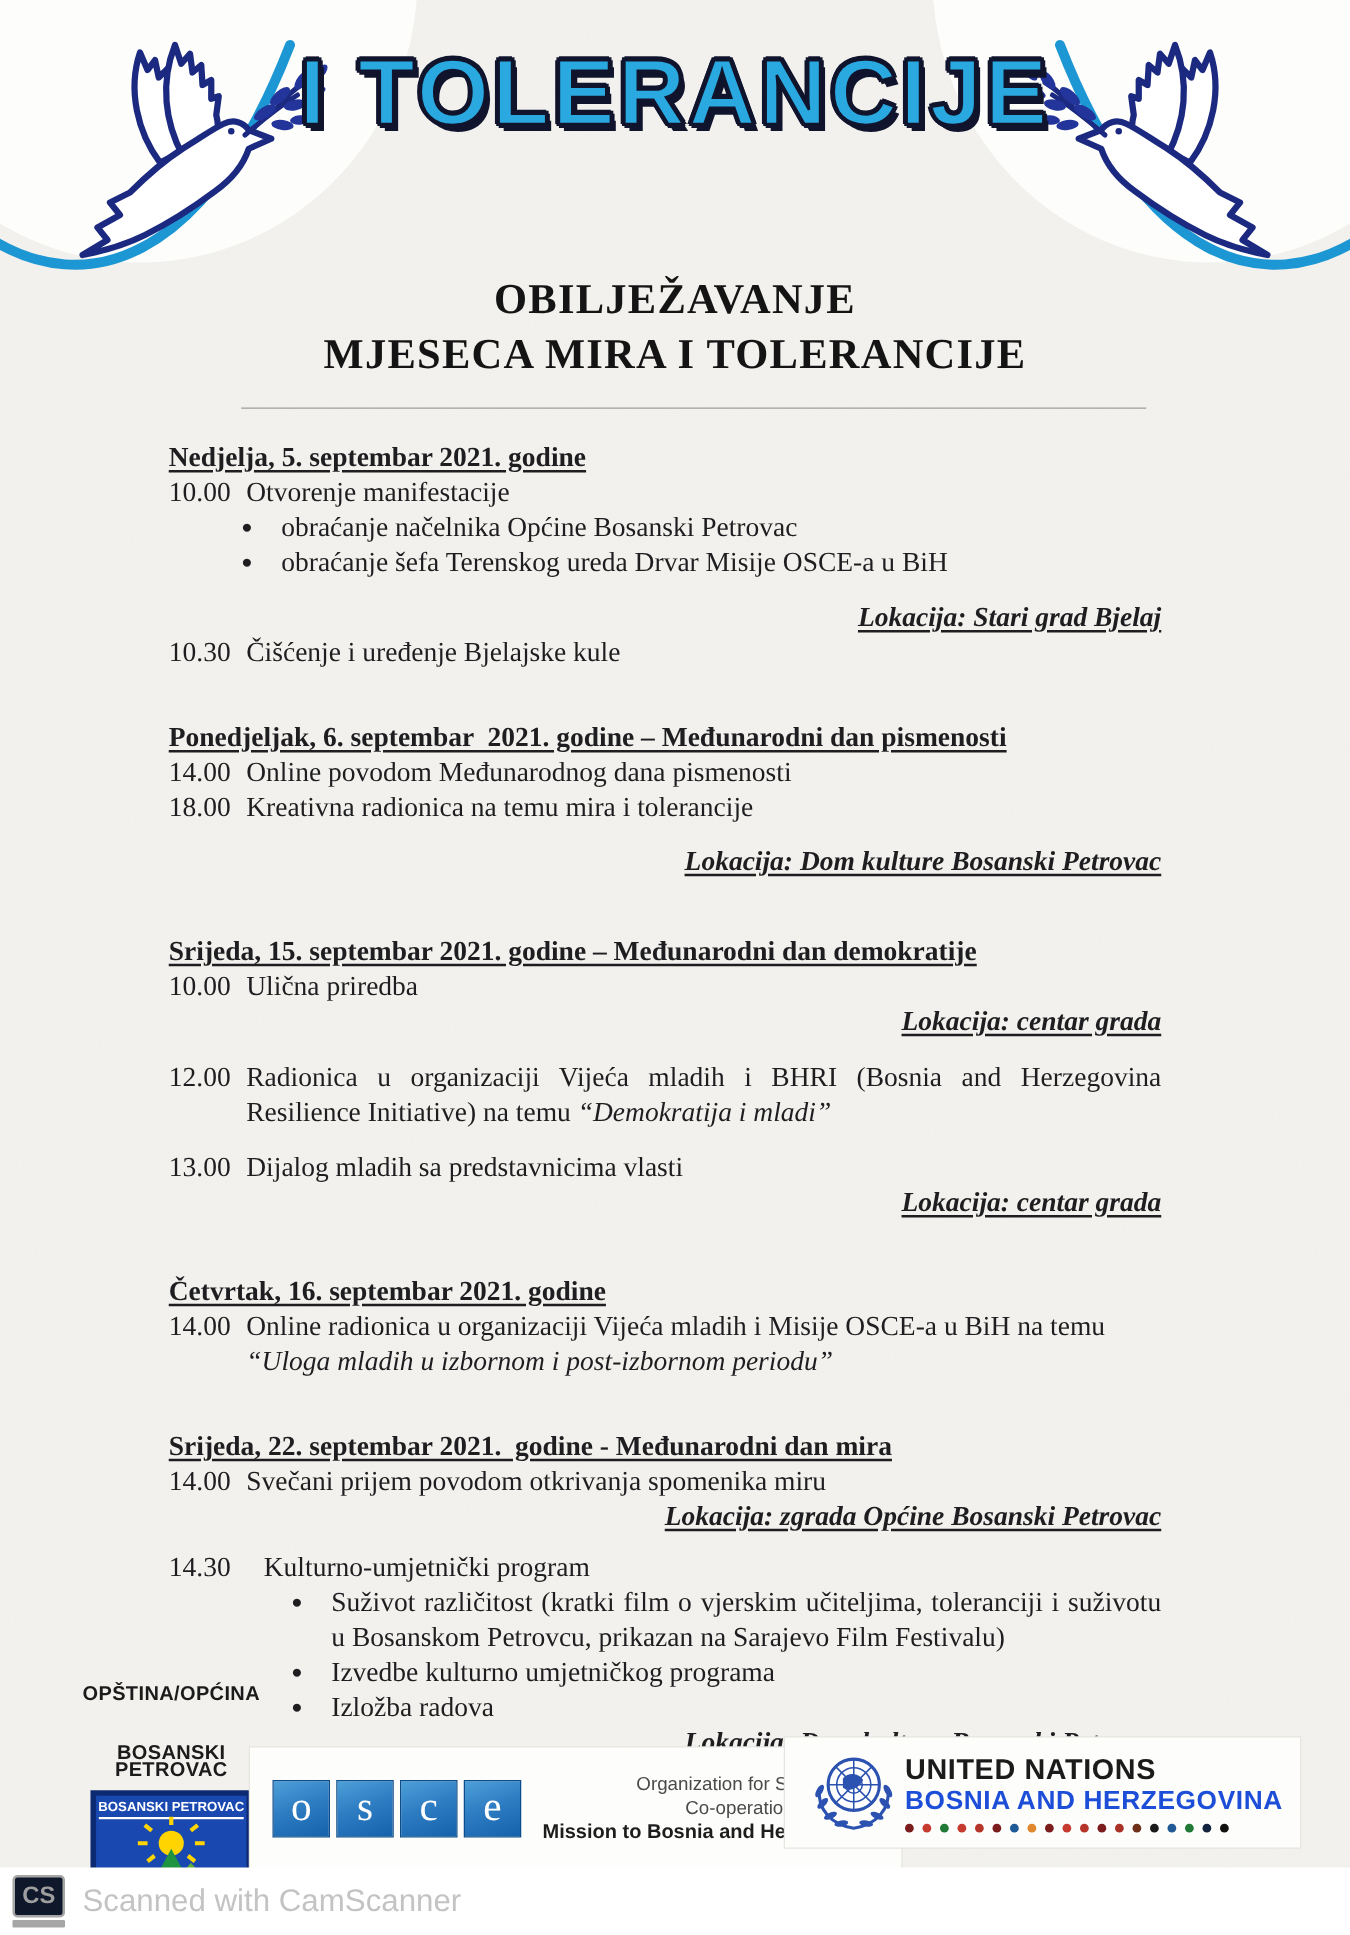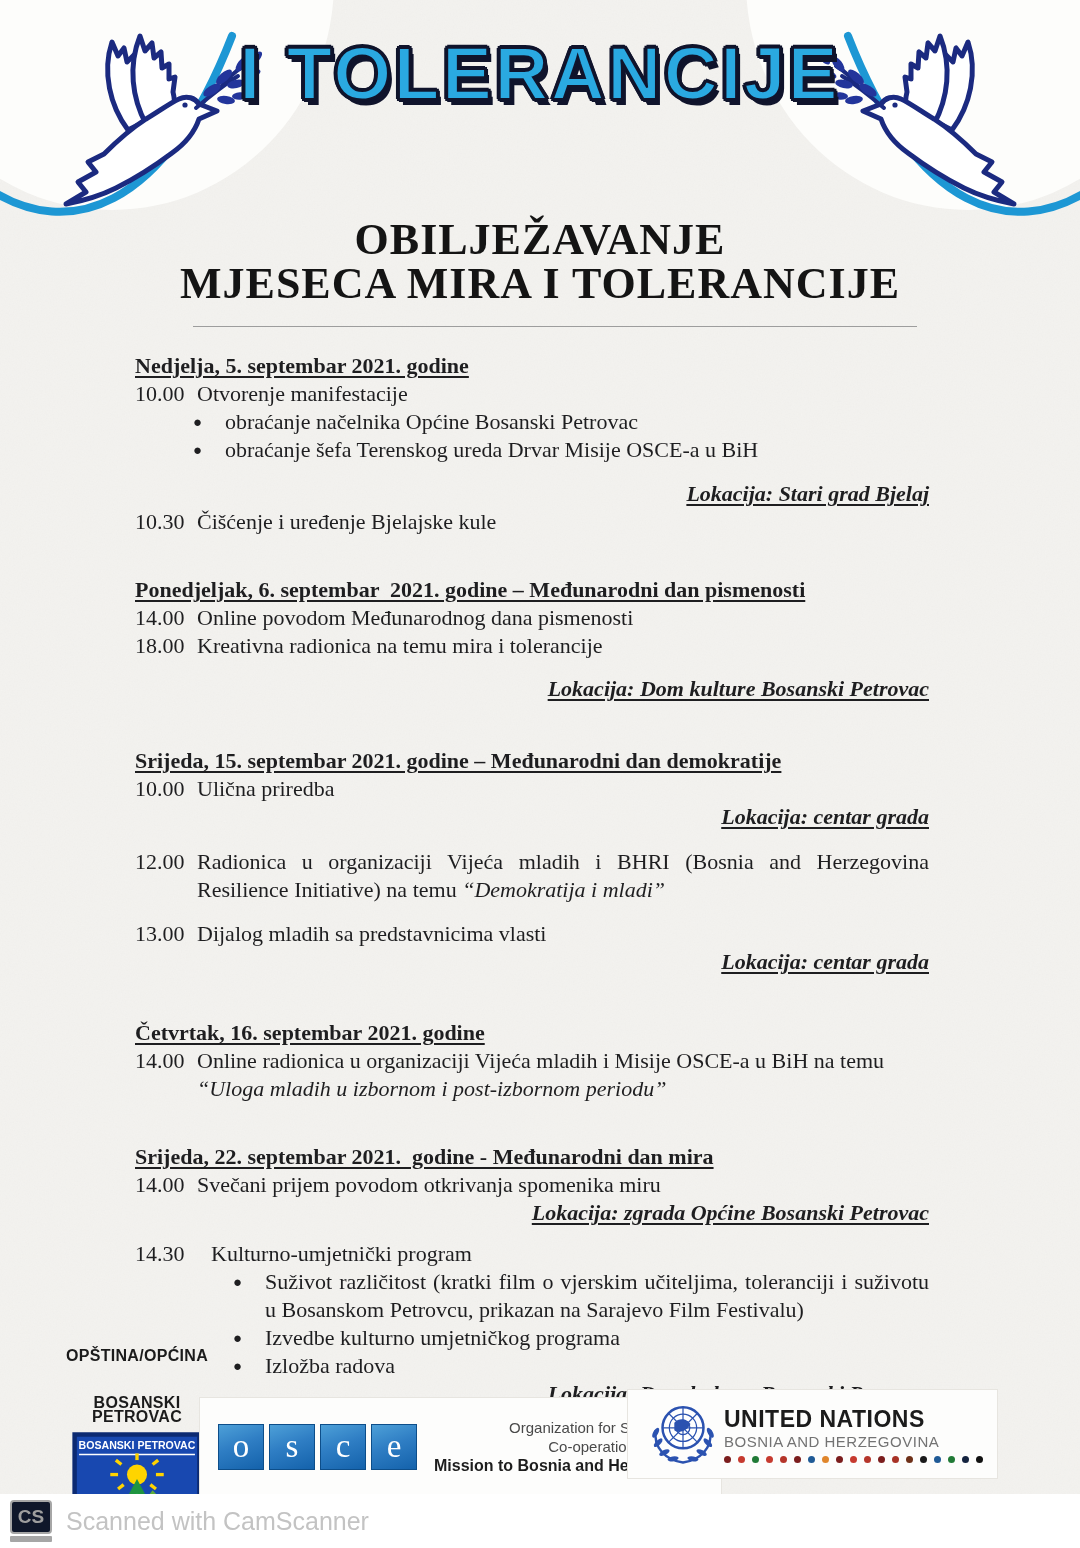--- a/index.html
+++ b/index.html
@@ -9,21 +9,21 @@
   
   .corner{position:absolute;top:0;left:0;width:335px;height:252px;}
   .corner.right{left:auto;right:0;transform:scaleX(-1);}
   .title-wrap{position:absolute;top:28px;left:0;width:100%;text-align:center;
         font-family:"Liberation Sans",sans-serif;font-weight:bold;z-index:3;}
   .title-line{font-size:74px;line-height:92px;letter-spacing:3px;color:#2aa9e1;
         -webkit-text-stroke:2px #10142c;
         text-shadow:-2px -2px 0 #10142c,2px -2px 0 #10142c,-2px 2px 0 #10142c,2px 2px 0 #10142c,
         -3px 0 0 #10142c,3px 0 0 #10142c,0 -3px 0 #10142c,0 3px 0 #10142c,4px 6px 0 #10142c;}
   .subtitle{position:absolute;top:218px;left:0;width:100%;text-align:center;z-index:3;
-        font-family:"Liberation Serif",serif;font-weight:bold;font-size:44px;line-height:44px;
+        font-family:"Liberation Serif",serif;font-weight:bold;font-size:34px;line-height:44px;
         color:#141414;letter-spacing:1px;}
   .rule{position:absolute;top:326px;left:193px;width:724px;height:1px;background:#9d9d9d;}
   
   .body-col{position:absolute;top:352px;left:135px;width:794px;font-size:22px;line-height:28px;z-index:2;}
   .sec-heading{font-weight:bold;text-decoration:underline;text-underline-offset:3px;
         text-decoration-thickness:2px;white-space:pre-wrap;}
   .row{display:flex;align-items:flex-start;}
   .t{flex:none;width:62px;}
   .txt{flex:1;}
   .j{text-align:justify;}
@@ -46,21 +46,21 @@
         background:linear-gradient(160deg,#4da0d8 0%,#2f7ec4 45%,#1462ab 100%);
         color:#fff;font-family:"Liberation Serif",serif;font-size:33px;line-height:42px;
         text-align:center;font-weight:normal;}
   .osce-txt{margin-left:12px;font-family:"Liberation Sans",sans-serif;font-size:15px;
         line-height:19px;color:#4a4a4a;text-align:right;}
   .osce-txt .b{font-weight:bold;color:#1d1d1d;font-size:16px;}
   .un{position:absolute;left:628px;top:1390px;background:#fdfdfc;display:flex;align-items:center;
         padding:8px 14px;z-index:2;box-shadow:0 0 0 1px #e7e5e0;}
   .un-txt{font-family:"Liberation Sans",sans-serif;}
   .un-l1{font-weight:bold;font-size:23px;color:#1b1b1b;letter-spacing:.5px;}
-  .un-l2{font-weight:normal;font-size:15px;color:#737373;letter-spacing:.5px;}
+  .un-l2{font-weight:bold;font-size:21px;color:#1d4ed8;letter-spacing:.5px;}
   .un-dots{margin-top:6px;display:flex;gap:7px;}
   .un-dot{width:7px;height:7px;border-radius:50%;display:inline-block;}
   
   .scanbar{position:absolute;left:0;bottom:0;width:100%;height:54px;background:#ffffff;
         display:flex;align-items:center;padding-left:10px;box-sizing:border-box;
         font-family:"Liberation Sans",sans-serif;z-index:4;}
   .cs-wrap{margin-right:14px;}
   .cs{width:38px;height:30px;border:2.5px solid #a6a6a6;border-radius:4px;background:#0f172a;
         color:#9e9e9e;font-weight:bold;font-size:19px;display:flex;align-items:center;justify-content:center;}
   .cs-bar{height:6px;background:#a6a6a6;border-radius:1px;margin-top:2px;}

